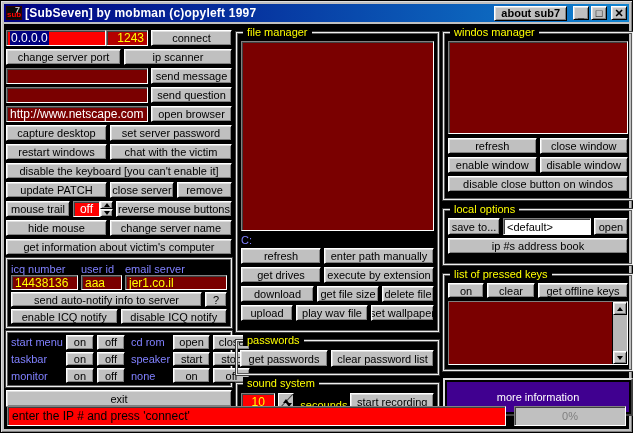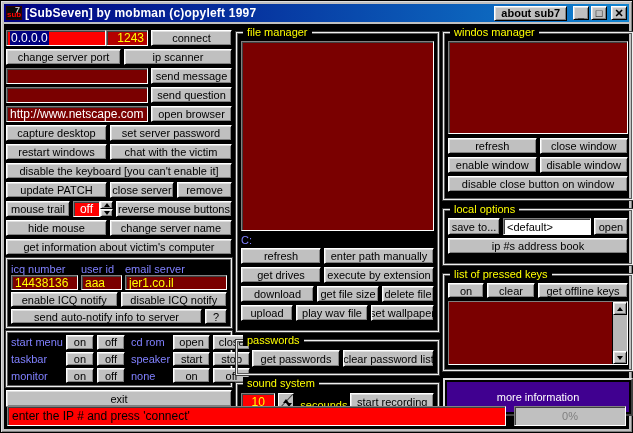--- a/index.html
+++ b/index.html
@@ -103,21 +103,21 @@
   .tbtn { width: 28px; flex:none; }
   .tbtn-w { width: 37px; flex:none; }
 
   .exit-btn { height: 17px; }
 
   
   .fm-group { height: 300px; padding: 8px 4px 4px 4px; }
   .listbox { background:#7a0000; }
   .fm-list { height: 190px; margin-bottom: 2px; }
   .fm-path { height: 13px; margin-bottom: 2px; }
-  .pw-group { height: 35px; padding: 9px 4px 4px 15px; margin-top: 8px; }
+  .pw-group { height: 35px; padding: 9px 4px 4px 3px; margin-top: 8px; }
   .snd-group { height: 38px; padding: 9px 4px 4px 4px; margin-top: 8px; display:flex; gap:3px; }
   .snd-secs { width: 40px; background:#ff0000; justify-content:center; height: 17px; }
   .diag-spin {
     width: 16px; height: 17px; background:#c0c0c0; position:relative; flex:none;
     border:1px solid; border-color:#fff #000 #000 #fff;
     background-image: linear-gradient(to bottom right, transparent calc(50% - 1px), #404040 50%, transparent calc(50% + 1px));
   }
   .diag-spin .tri-up { left:4px; top:5px; transform:none; }
   .diag-spin .tri-dn { left:auto; right:1px; top:auto; bottom:2px; transform:none; }
 
@@ -232,26 +232,26 @@
           <div class="bluelabel" style="width:70px">icq number</div>
           <div class="bluelabel" style="width:44px">user id</div>
           <div class="bluelabel grow">email server</div>
         </div>
         <div class="icq-fields">
           <div class="field sunken" style="width:67px">14438136</div>
           <div class="field sunken" style="width:41px">aaa</div>
           <div class="field sunken" style="flex:1">jer1.co.il</div>
         </div>
         <div class="icq-row">
+          <div class="btn" style="flex:1">send auto-notify info to server</div>
+          <div class="btn" style="width:22px">?</div>
+        </div>
+        <div class="icq-row">
           <div class="btn" style="flex:1">enable ICQ notify</div>
           <div class="btn" style="flex:1">disable ICQ notify</div>
-        </div>
-        <div class="icq-row">
-          <div class="btn" style="flex:1">send auto-notify info to server</div>
-          <div class="btn" style="width:22px">?</div>
         </div>
       </div>
 
       <div class="groupbox tog-group">
         <div class="tog-col">
           <div class="tog-row">
             <div class="bluelabel">start menu</div>
             <div class="btn tbtn">on</div>
             <div class="btn tbtn">off</div>
           </div>
@@ -339,21 +339,21 @@
         <div class="listbox sunken wm-list"></div>
         <div class="row">
           <div class="btn" style="flex:1">refresh</div>
           <div class="btn" style="flex:1">close window</div>
         </div>
         <div class="row">
           <div class="btn" style="flex:1">enable window</div>
           <div class="btn" style="flex:1">disable window</div>
         </div>
         <div class="row" style="margin-bottom:0">
-          <div class="btn grow">disable close button on window</div>
+          <div class="btn grow">disable close button on windos</div>
         </div>
       </div>
 
       <div class="groupbox lo-group">
         <div class="legend">local options</div>
         <div class="row" style="height:17px">
           <div class="btn" style="width:52px">save to...</div>
           <div class="white-edit sunken">&lt;default&gt;</div>
           <div class="btn" style="width:34px">open</div>
         </div>

